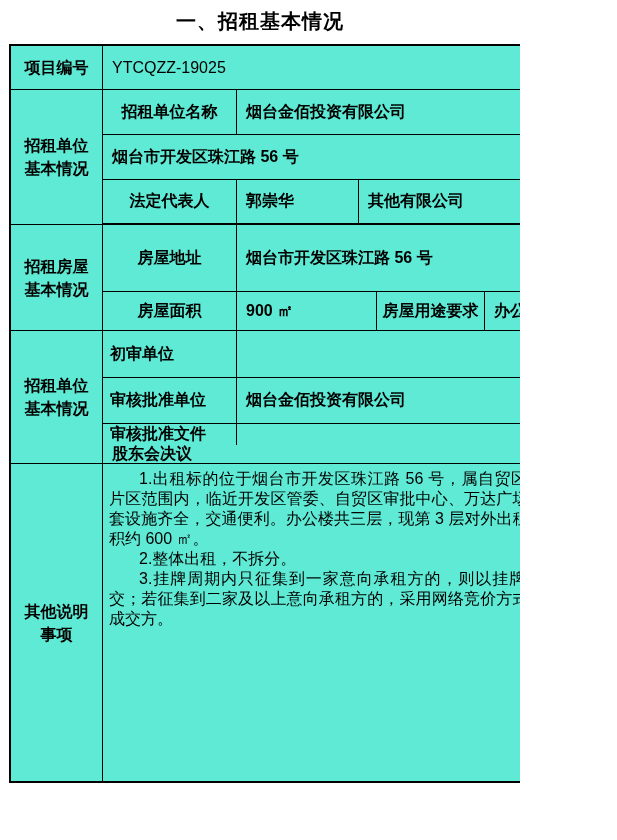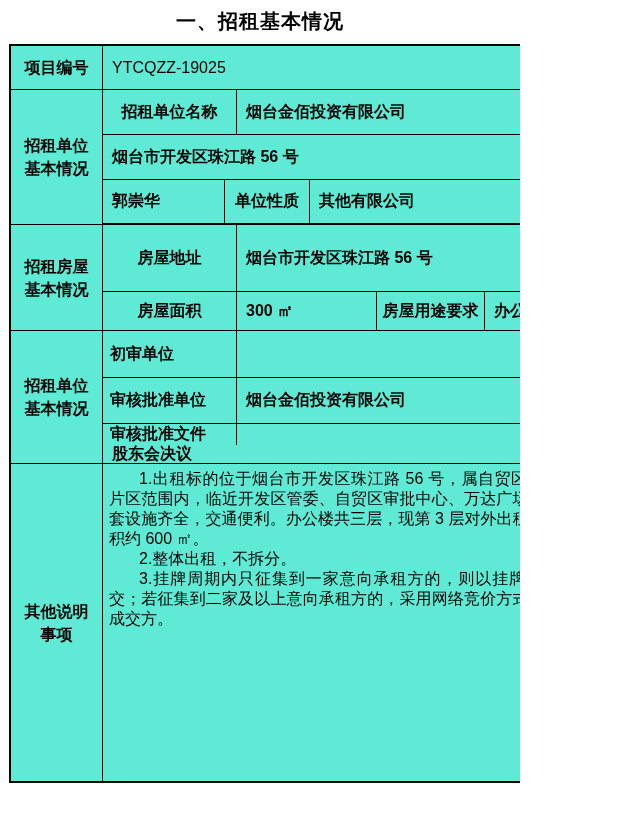--- a/index.html
+++ b/index.html
@@ -72,37 +72,37 @@
       <div class="seclabel">招租单位基本情况</div>
       <div class="secrows">
         <div class="trow h45">
           <div class="cell sublabel wB">招租单位名称</div>
           <div class="cell value lastcell">烟台金佰投资有限公司</div>
         </div>
         <div class="trow h45">
           <div class="cell value lastcell">烟台市开发区珠江路 56 号</div>
         </div>
         <div class="trow h44">
+          <div class="cell sublabel wB">法定代表人</div>
           <div class="cell value wC1">郭崇华</div>
-          <div class="cell sublabel wD1">单位性质</div>
           <div class="cell value lastcell">其他有限公司</div>
         </div>
       </div>
     </div>
 
     <div class="section">
       <div class="seclabel">招租房屋基本情况</div>
       <div class="secrows">
         <div class="trow h67">
           <div class="cell sublabel wB">房屋地址</div>
           <div class="cell value lastcell">烟台市开发区珠江路 56 号</div>
         </div>
         <div class="trow h38 lastrow">
           <div class="cell sublabel wB">房屋面积</div>
-          <div class="cell value wC2">300 ㎡</div>
+          <div class="cell value wC2">900 ㎡</div>
           <div class="cell sublabel wD2">房屋用途要求</div>
           <div class="cell value lastcell">办公</div>
         </div>
       </div>
     </div>
 
     <div class="section">
       <div class="seclabel">招租单位基本情况</div>
       <div class="secrows">
         <div class="trow h47">

